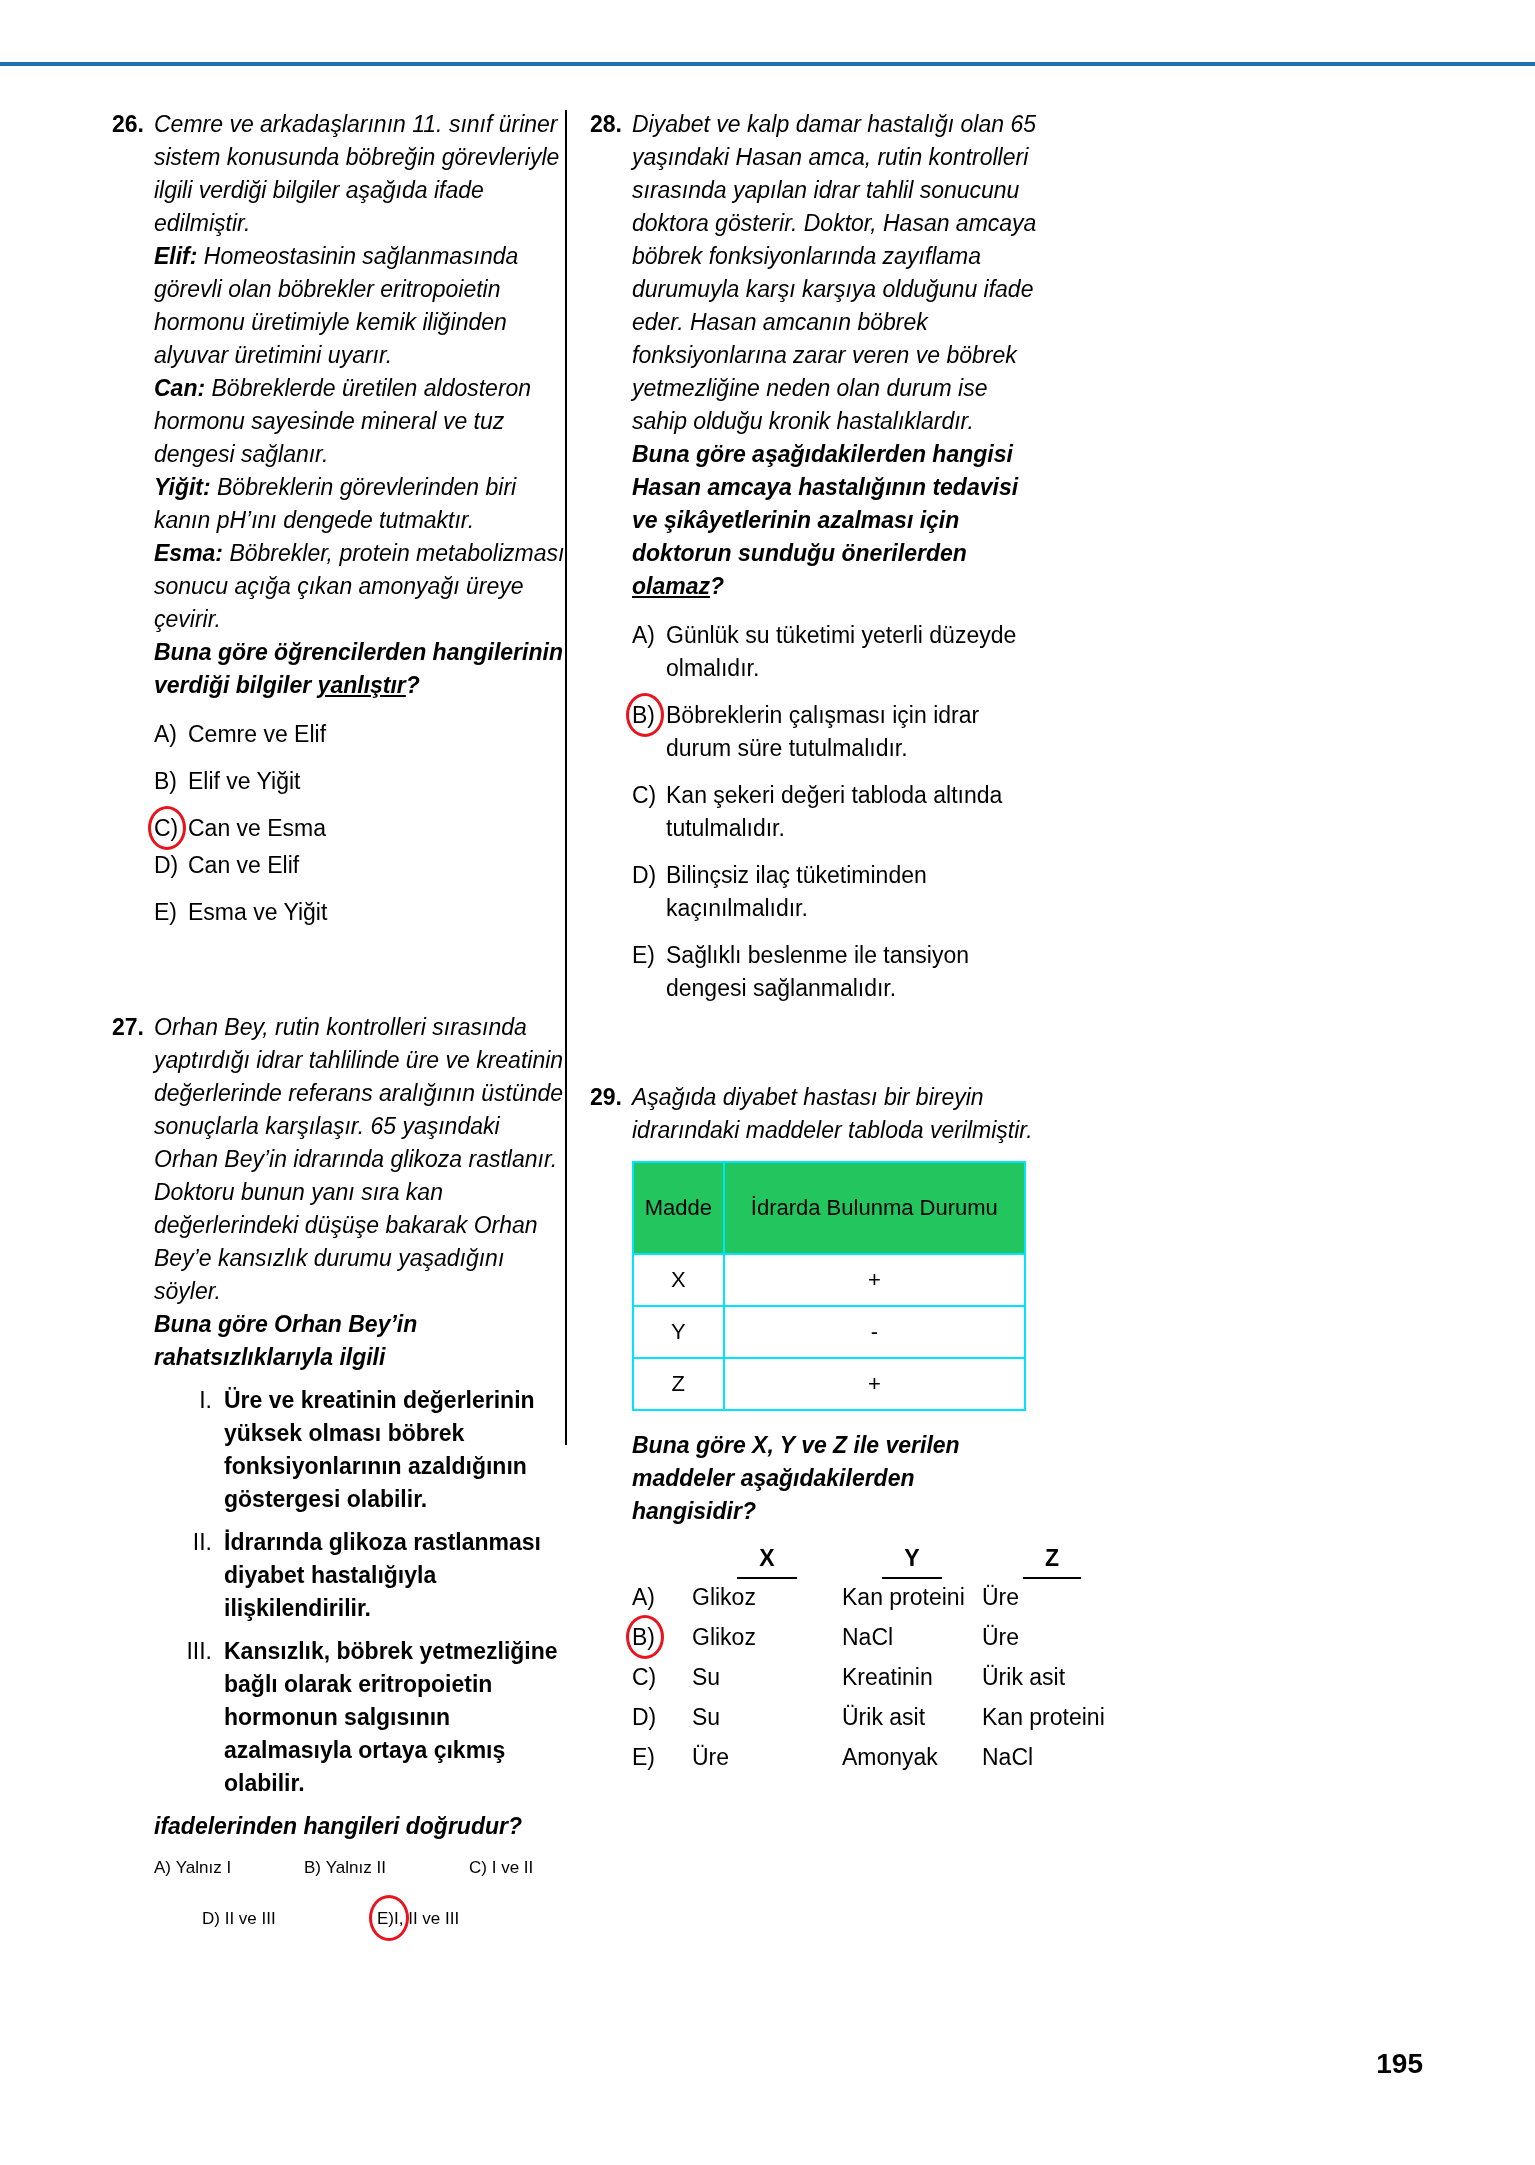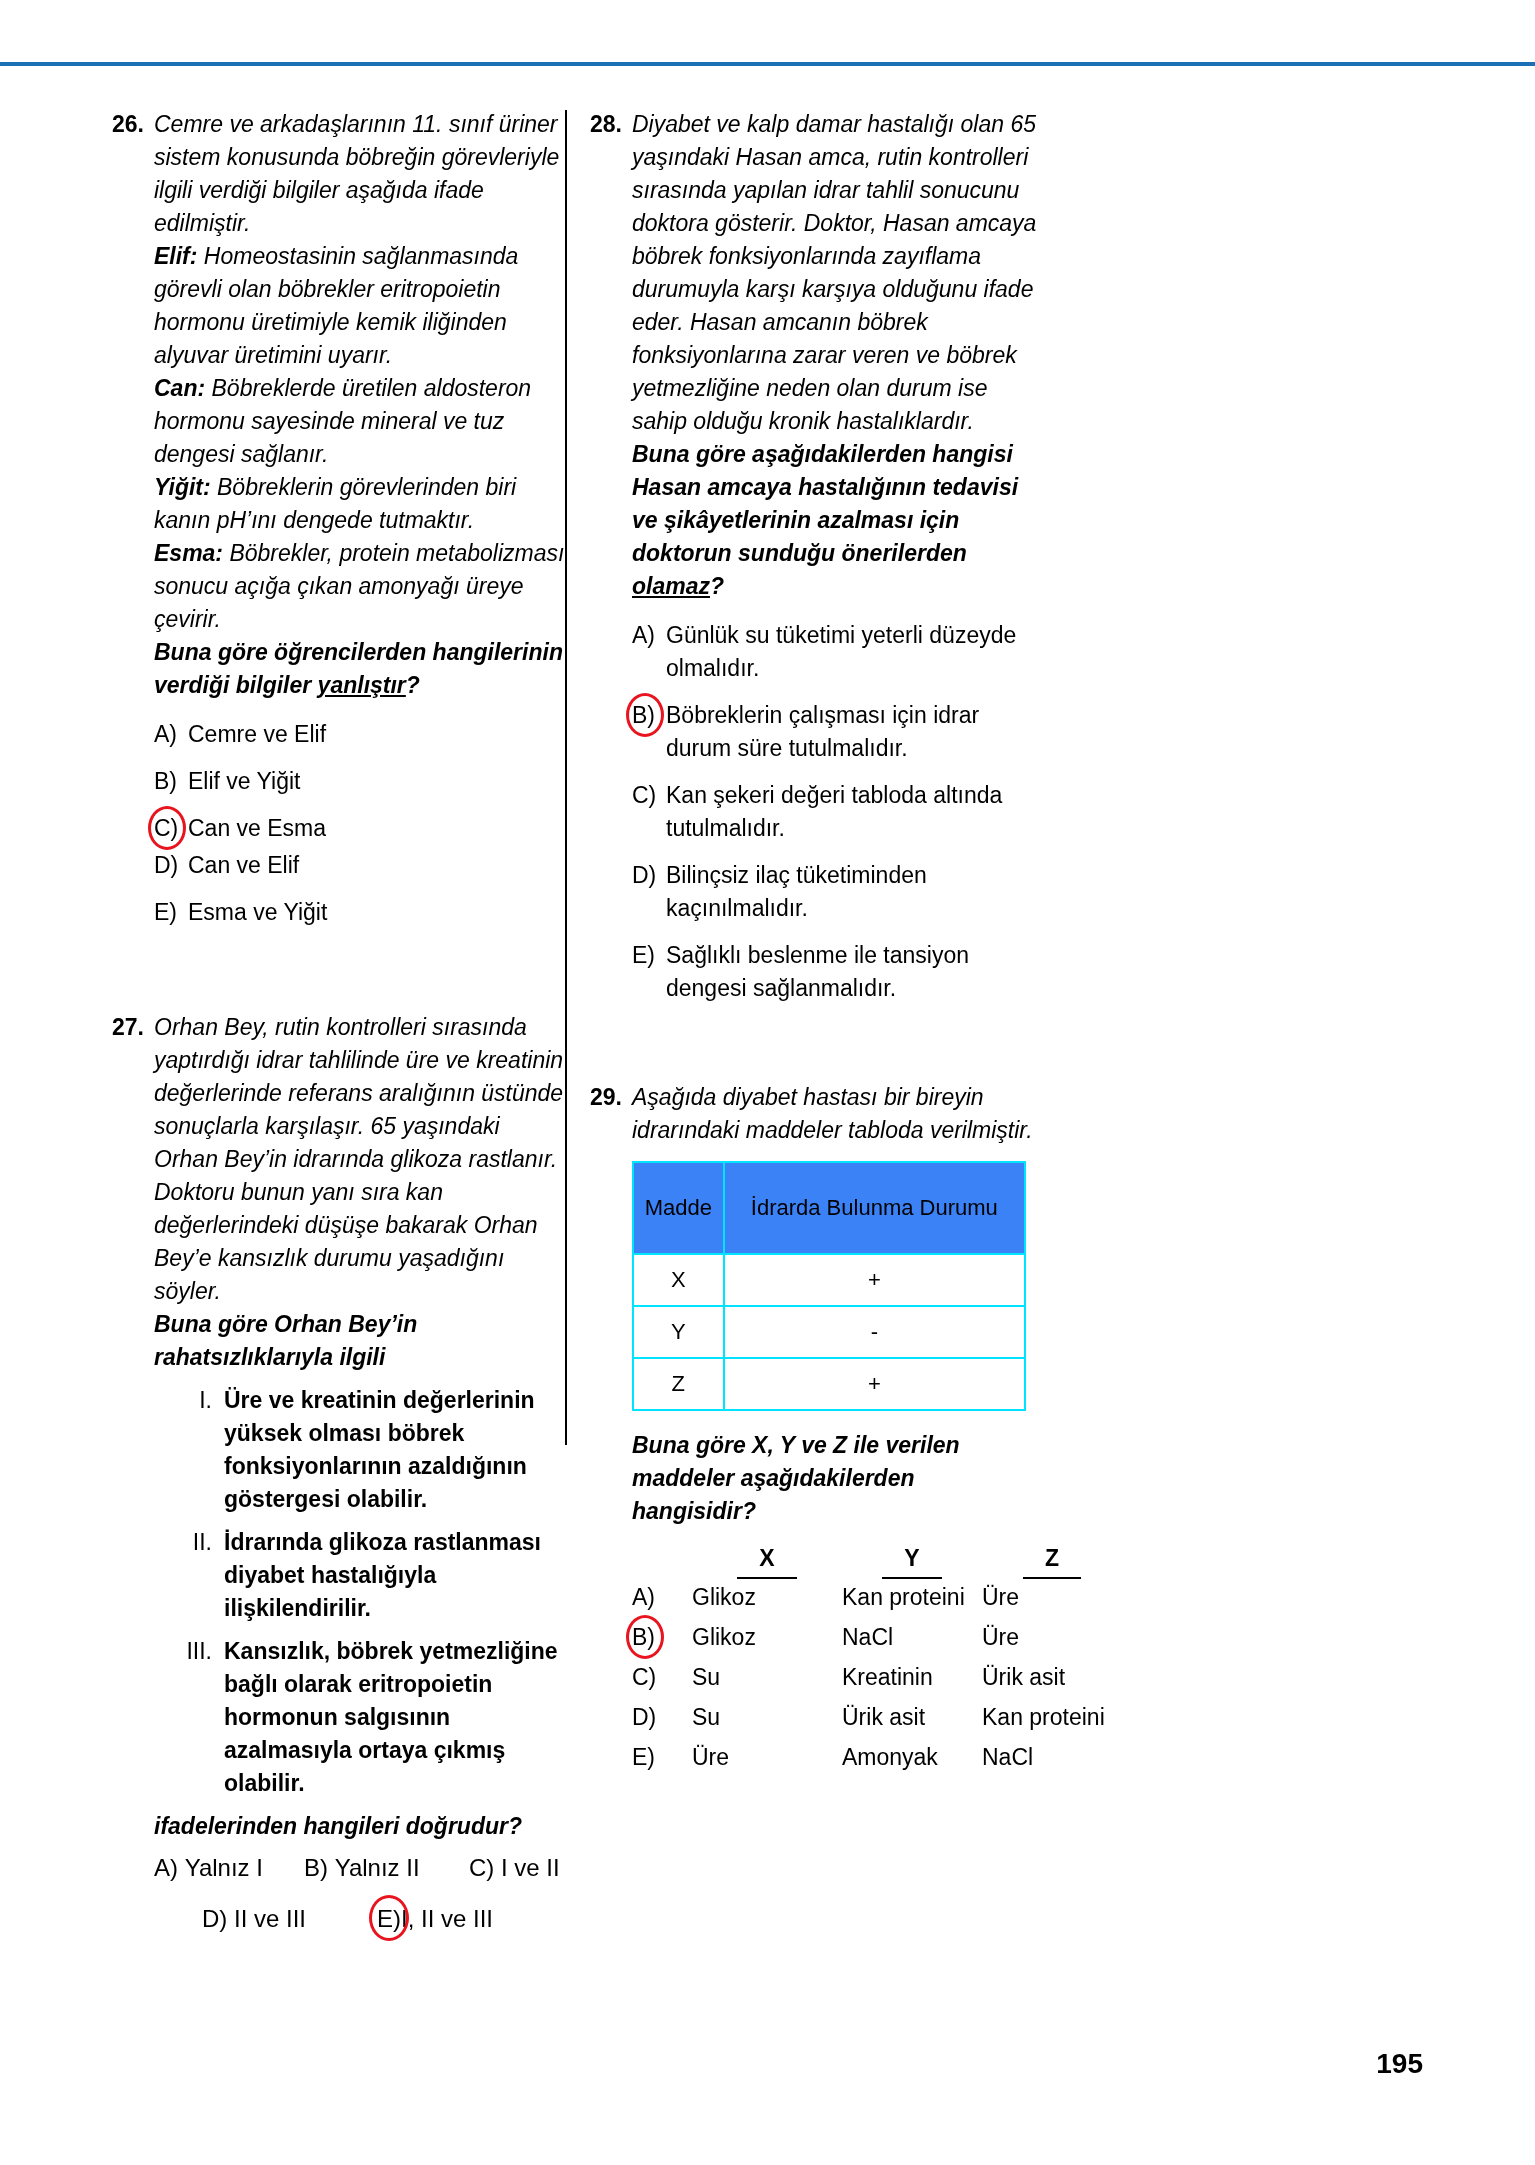--- a/index.html
+++ b/index.html
@@ -20,26 +20,26 @@
   .u{text-decoration:underline;}
   .opts{margin-top:16px;}
   .opt{display:flex;font-size:23px;line-height:33px;margin-bottom:14px;position:relative;}
   .opt-tight{margin-bottom:4px;}
   .opt .lab{width:34px;flex:0 0 34px;}
   .opt .txt{flex:1;}
   .romans{margin-top:10px;margin-left:22px;}
   .roman{display:flex;font-size:23px;line-height:33px;margin-bottom:10px;}
   .roman .rl{width:36px;flex:0 0 36px;text-align:right;padding-right:12px;}
   .roman .rt{flex:1;font-weight:bold;}
-  .inline-opts{font-size:24px;line-height:33px;margin-top:8px;position:relative;}
+  .inline-opts{font-size:17px;line-height:33px;margin-top:8px;position:relative;}
   .inline-row{display:flex;margin-bottom:18px;}
   .circle{position:absolute;border:3.5px solid #e8141e;border-radius:50%;width:38px;height:44px;left:-6px;top:-6px;box-sizing:border-box;pointer-events:none;}
   table.tbl{border-collapse:collapse;margin-top:14px;width:394px;font-size:22px;}
   table.tbl th,table.tbl td{border:2px solid #00e5ff;text-align:center;padding:6px 4px;font-weight:normal;line-height:30px;}
-  table.tbl th{background:#3b82f6;height:78px;vertical-align:middle;}
+  table.tbl th{background:#22c55e;height:78px;vertical-align:middle;}
   table.tbl td{height:38px;}
   .anstable{margin-top:14px;font-size:23px;line-height:33px;}
   .ahead{display:flex;font-weight:bold;margin-bottom:2px;}
   .ahead div{text-align:center;}
   .arow{display:flex;margin-bottom:7px;position:relative;}
   .c0{width:60px;flex:0 0 60px;}
   .c1{width:150px;flex:0 0 150px;}
   .c2{width:140px;flex:0 0 140px;}
   .c3{width:140px;flex:0 0 140px;}
   .hdr-u{display:inline-block;border-bottom:2.5px solid #000;padding:0 22px 2px 22px;}

